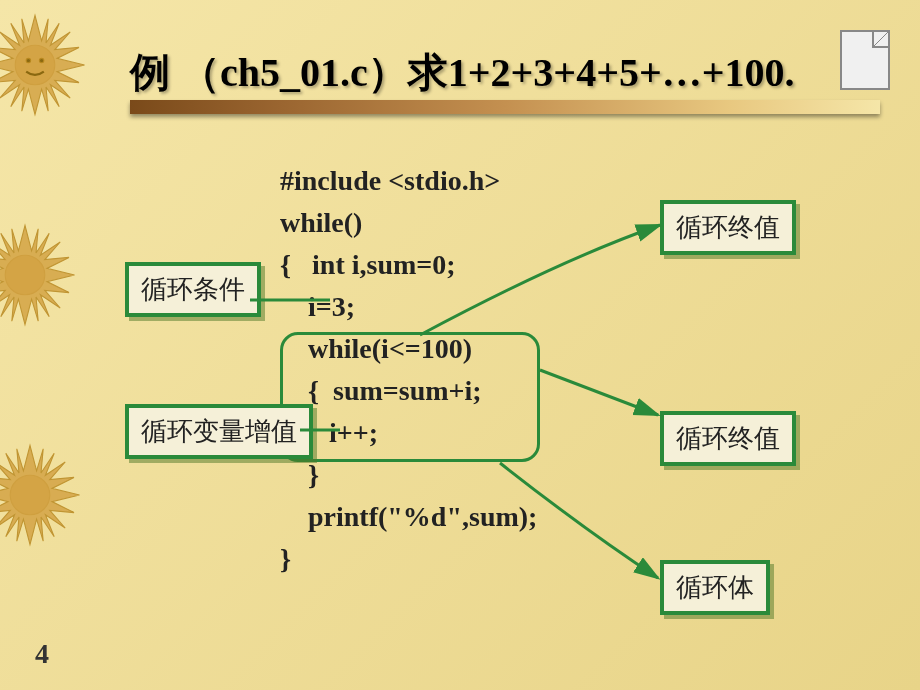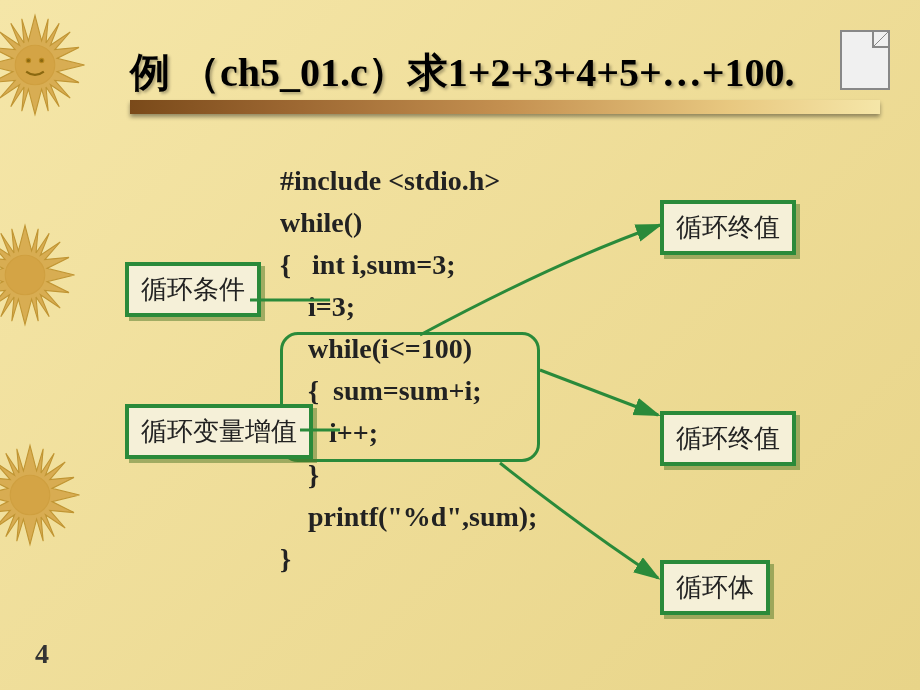--- a/index.html
+++ b/index.html
@@ -145,21 +145,21 @@
 </div>
 
 <div class="page-icon"></div>
 
 <div class="title">例 （ch5_01.c）求1+2+3+4+5+…+100.</div>
 
 <div class="gradient-bar"></div>
 
 <div class="code-block"><span>#include &lt;stdio.h&gt;</span>
 <span>while()</span>
-<span>{   int i,sum=3;</span>
+<span>{   int i,sum=0;</span>
 <span>    i=3;</span>
 <span>    while(i&lt;=100)</span>
 <span>    {  sum=sum+i;</span>
 <span>       i++;</span>
 <span>    }</span>
 <span>    printf("%d",sum);</span>
 <span>}</span></div>
 
 <div class="while-box"></div>
 

